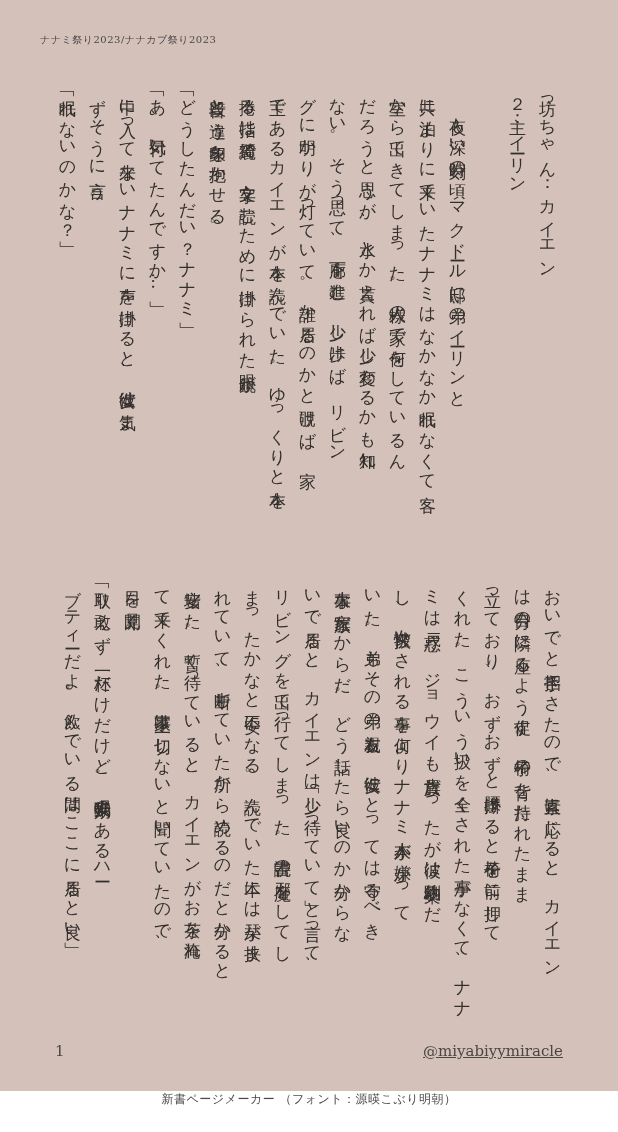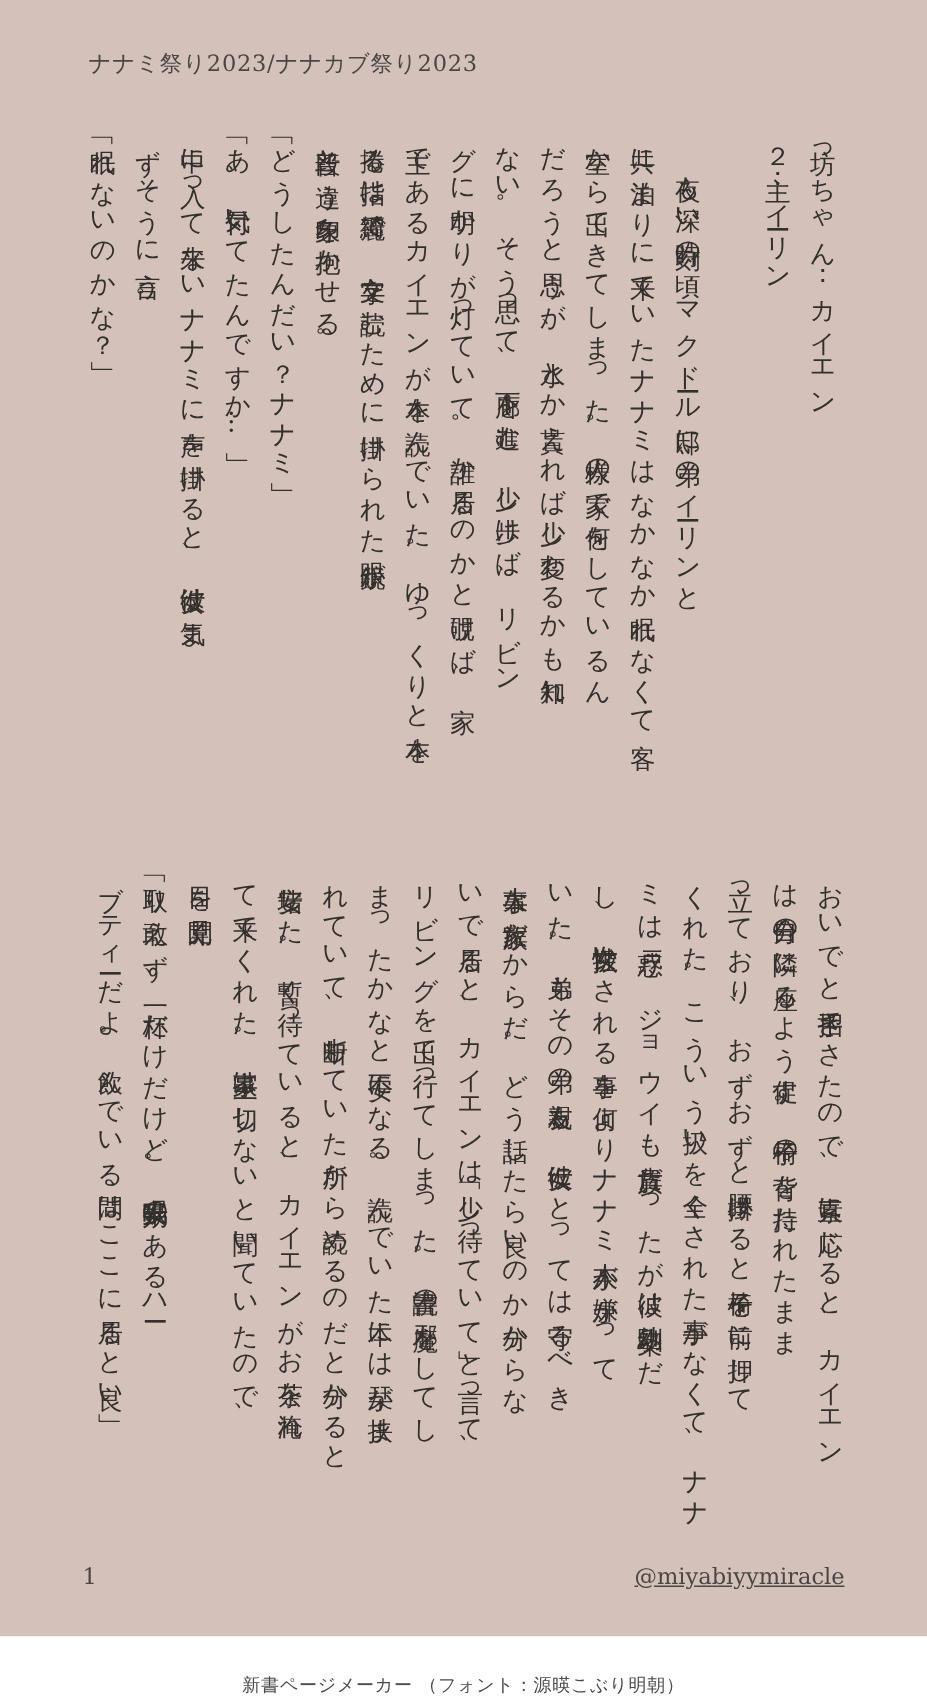--- a/index.html
+++ b/index.html
@@ -13,22 +13,22 @@
     width:618px;height:1132px;position:relative;overflow:hidden;
     background:var(--bar);
     font-family:"DejaVu Serif","Liberation Serif",serif;
     color:var(--ink);
   }
   .page{
     position:absolute;left:0;top:0;width:618px;height:1091px;
     background:var(--bg);
   }
   .header{
-    position:absolute;left:59px;top:33px;
-    font-size:15px;letter-spacing:0.5px;color:var(--muted);
+    position:absolute;left:40px;top:33px;
+    font-size:10px;letter-spacing:0.5px;color:var(--muted);
     white-space:nowrap;
   }
   .vblock{
     position:absolute;
     writing-mode:vertical-rl;
     text-orientation:mixed;
     font-size:17px;
     letter-spacing:1.2px;
     line-height:30px;
     white-space:nowrap;
@@ -40,21 +40,21 @@
     position:absolute;left:55px;top:1042px;
     font-size:15px;color:var(--muted);
   }
   .handle{
     position:absolute;right:55px;top:1042px;
     font-size:15px;color:var(--muted);text-decoration:underline;
   }
   .footerbar{
     position:absolute;left:0;bottom:0;width:618px;height:41px;
     background:var(--bar);
-    display:flex;align-items:flex-end;justify-content:center;
+    display:flex;align-items:flex-start;justify-content:center;
   }
   .footerbar span{
     font-size:12px;color:#4b4b4b;letter-spacing:0.5px;
   }
 </style>
 </head>
 <body>
 
 <div class="page">
   <div class="header">ナナミ祭り2023/ナナカブ祭り2023</div>

